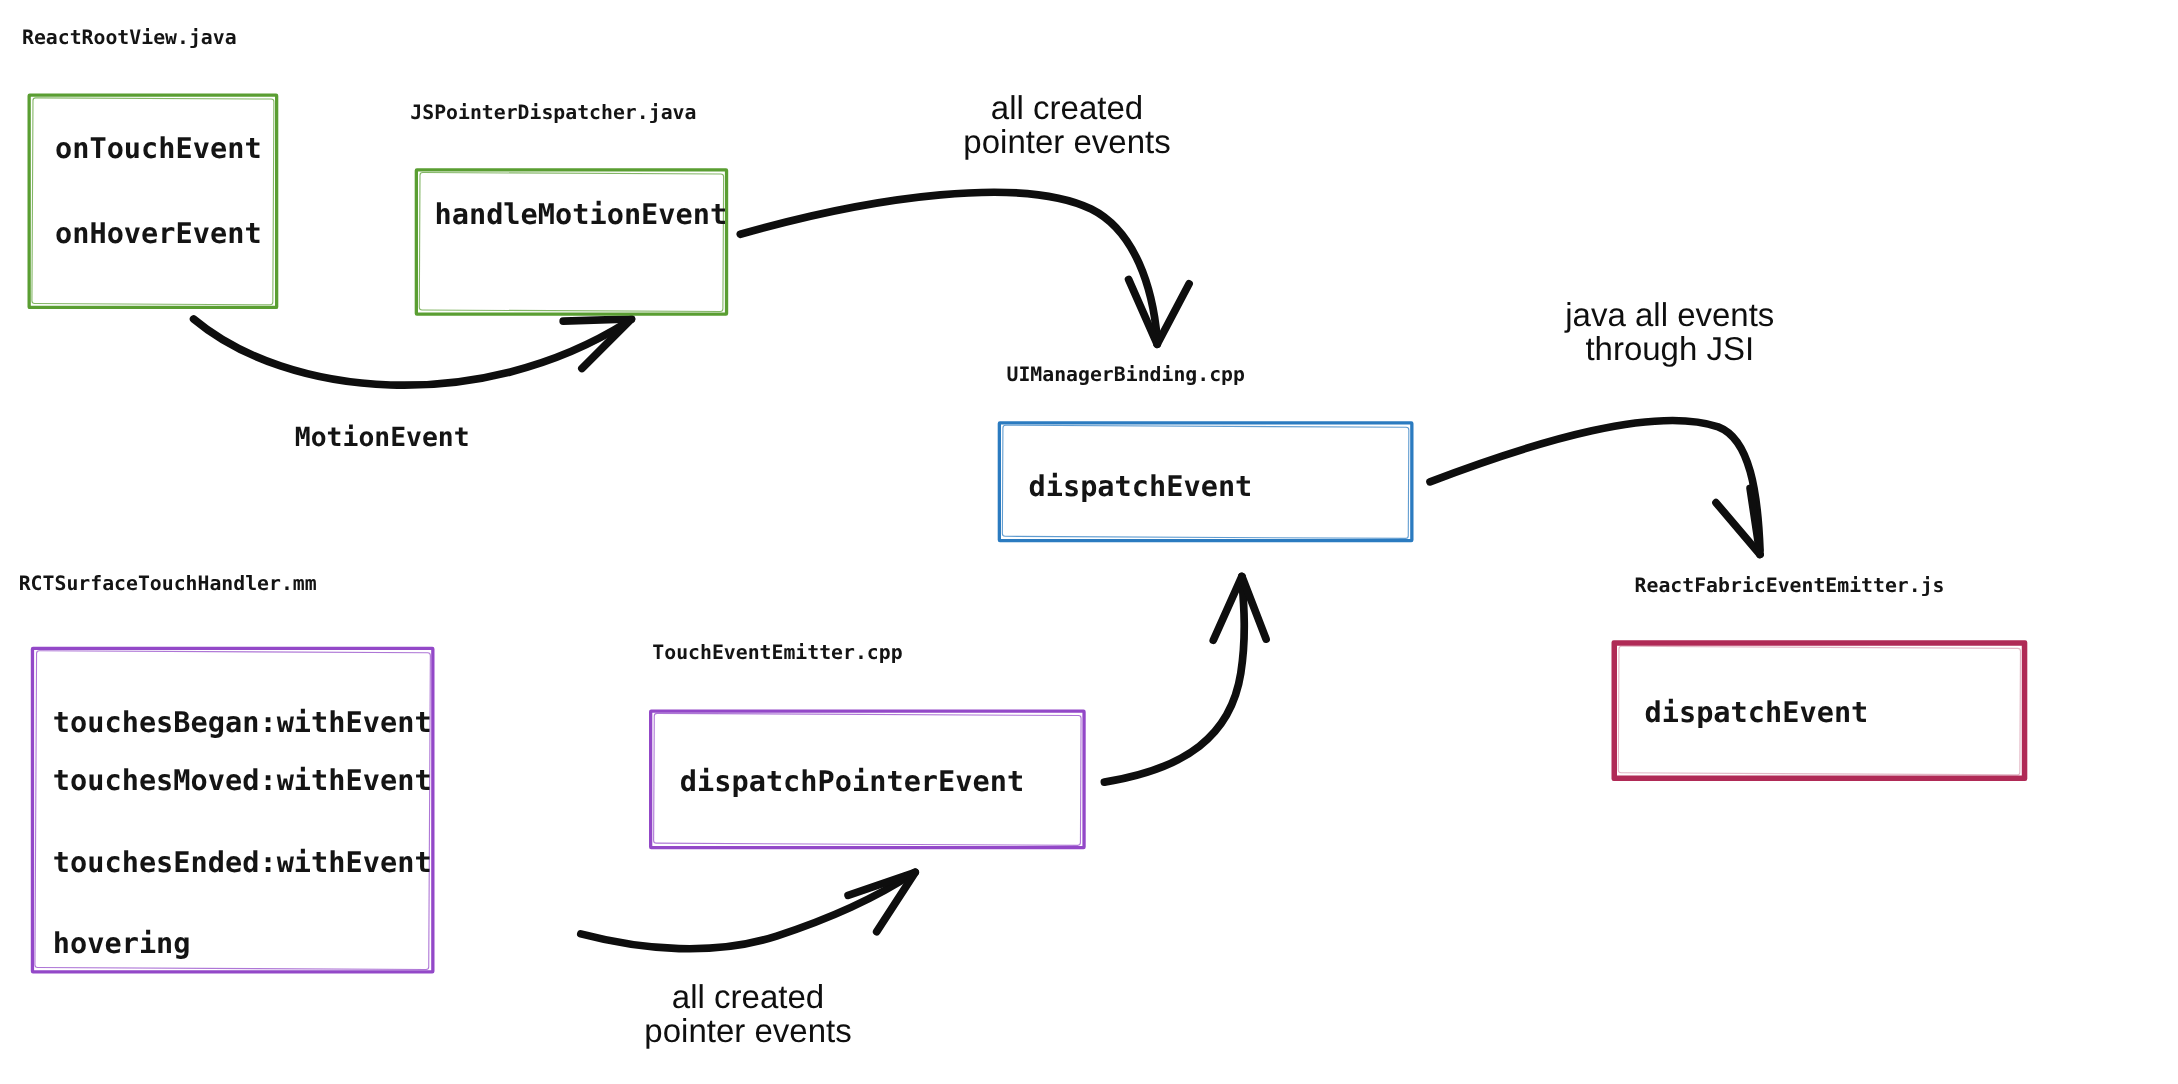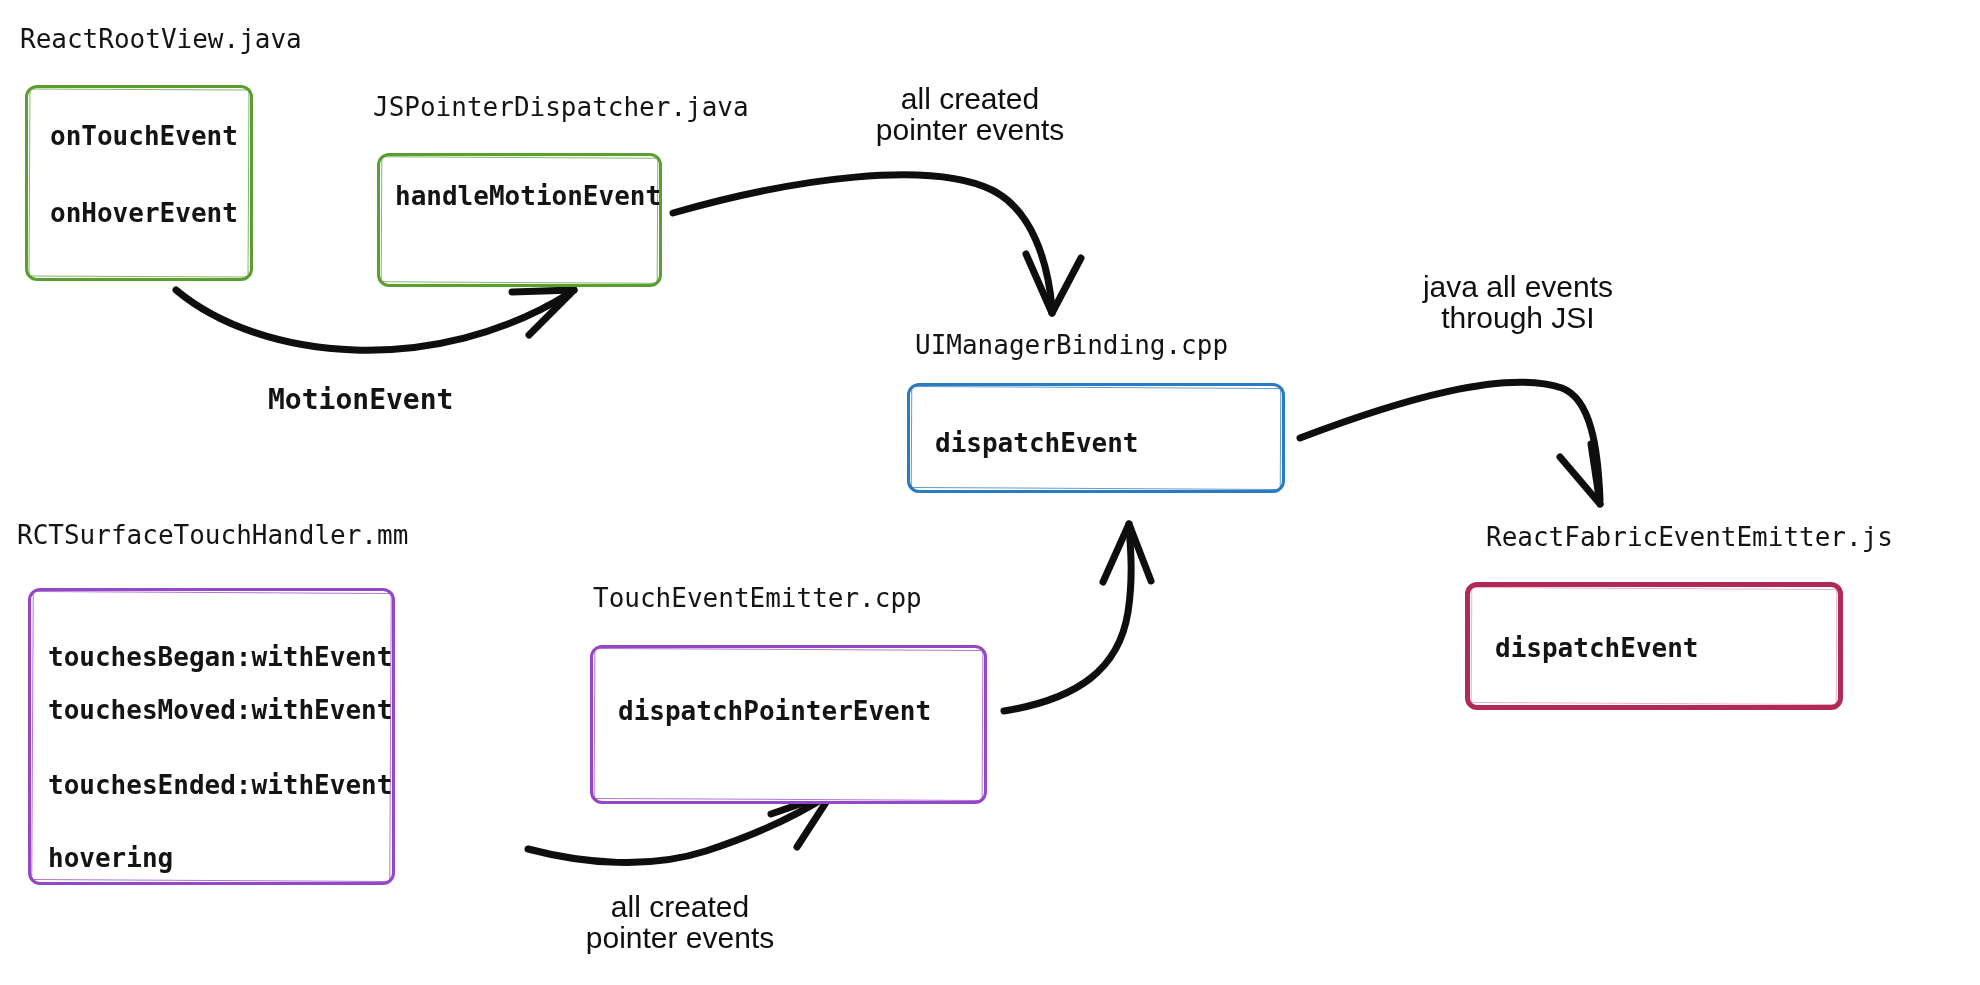--- a/index.html
+++ b/index.html
@@ -1,43 +1,43 @@
 <!DOCTYPE html>
 <html><head>
 <meta charset="utf-8">
 <style>
   html,body{margin:0;padding:0;background:#ffffff;}
   .canvas{
     position:relative;width:1980px;height:985px;background:#ffffff;overflow:hidden;
     font-family:"DejaVu Sans Mono",monospace;color:#141414;
   }
   .node-title{
-    position:absolute;font-size:26px;font-weight:400;white-space:nowrap;color:#141414;
+    position:absolute;font-size:18px;font-weight:700;white-space:nowrap;color:#141414;
   }
   .box{
     position:absolute;box-sizing:border-box;background:#ffffff;
-    border:3px solid var(--c,#444);border-radius:12px;
+    border:3px solid var(--c,#444);border-radius:2px;
   }
   .box::before{ 
     content:"";position:absolute;inset:1px;border:1.6px solid var(--c,#444);
     opacity:.75;border-radius:3px;transform:rotate(.3deg);pointer-events:none;
   }
   .box.thick{border-width:5px;}
   .box.thick::before{opacity:.35;}
   .method{
     position:absolute;font-size:26px;font-weight:700;white-space:nowrap;color:#141414;
   }
   .edge-label{
     position:absolute;font-family:"Liberation Sans","DejaVu Sans",sans-serif;
     font-size:30px;line-height:31px;text-align:center;color:#0f0f0f;
     transform:translateX(-50%);white-space:nowrap;
   }
   .edge-label span{display:block;}
   .edge-label-mono{
-    position:absolute;font-size:28px;font-weight:700;white-space:nowrap;color:#141414;
+    position:absolute;font-size:24px;font-weight:700;white-space:nowrap;color:#141414;
   }
   svg.arrows{position:absolute;left:0;top:0;width:1980px;height:985px;}
   svg.arrows path{
     fill:none;stroke:#0e0e0e;stroke-width:7;stroke-linecap:round;stroke-linejoin:round;
   }
 </style>
 </head>
 <body>
 
 <div class="canvas">
@@ -88,21 +88,21 @@
 
   <div class="node-title" style="left:17px;top:520px;">RCTSurfaceTouchHandler.mm</div>
   <div class="box" style="left: 28px; top: 588px; width: 367px; height: 297px; --c: #9348c8;">
     <div class="method" style="left:17px;top:31px;margin-top:20px;">touchesBegan:withEvent</div>
     <div class="method" style="left:17px;top:104px;">touchesMoved:withEvent</div>
     <div class="method" style="left:17px;top:179px;">touchesEnded:withEvent</div>
     <div class="method" style="left:17px;top:252px;">hovering</div>
   </div>
 
   <div class="node-title" style="left:593px;top:583px;">TouchEventEmitter.cpp</div>
-  <div class="box" style="left: 590px; top: 645px; width: 397px; height: 159px; --c: #9348c8;">
+  <div class="box" style="left: 590px; top: 645px; width: 397px; height: 127px; --c: #9348c8;">
     <div class="method" style="left:25px;top:48px;">dispatchPointerEvent</div>
   </div>
 
   <div class="node-title" style="left:1438px;top:522px;margin-left:48px;">ReactFabricEventEmitter.js</div>
   <div class="box thick" style="left: 1465px; top: 582px; width: 378px; height: 128px; --c: #b02a56;">
     <div class="method" style="left:25px;top:46px;">dispatchEvent</div>
   </div>
 
   <div class="edge-label-mono" style="left:268px;top:383px;">MotionEvent</div>
 

